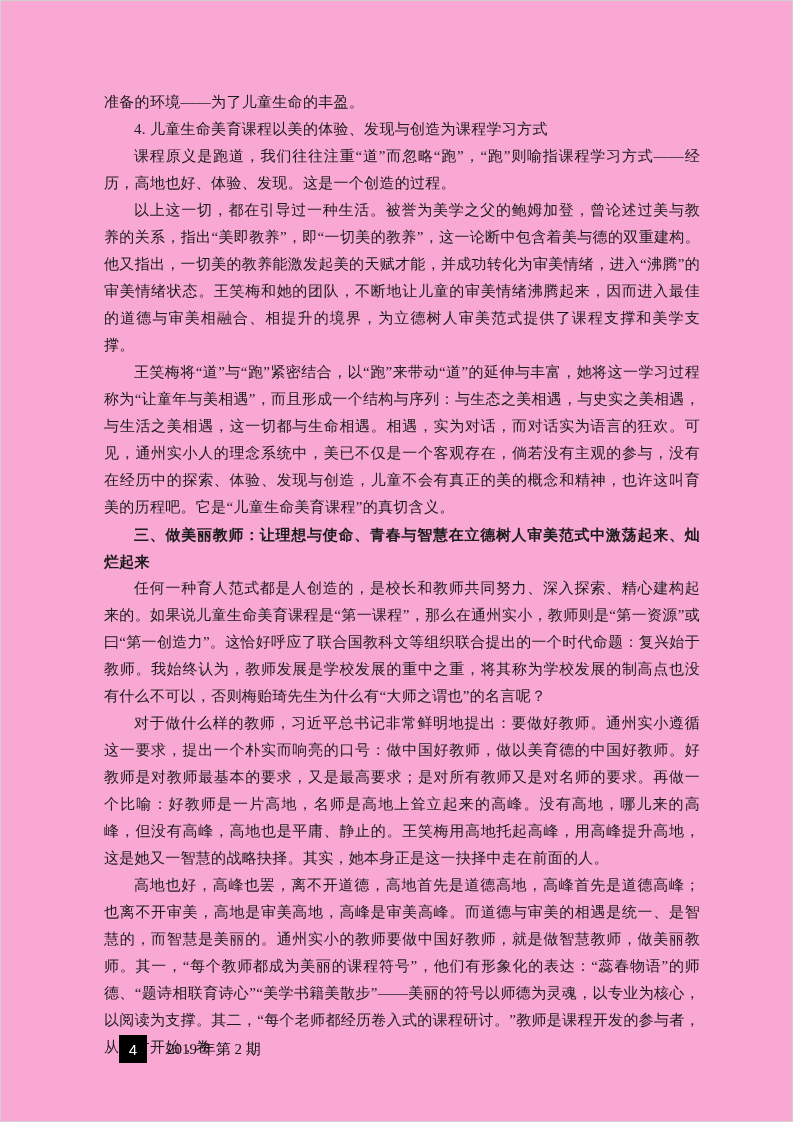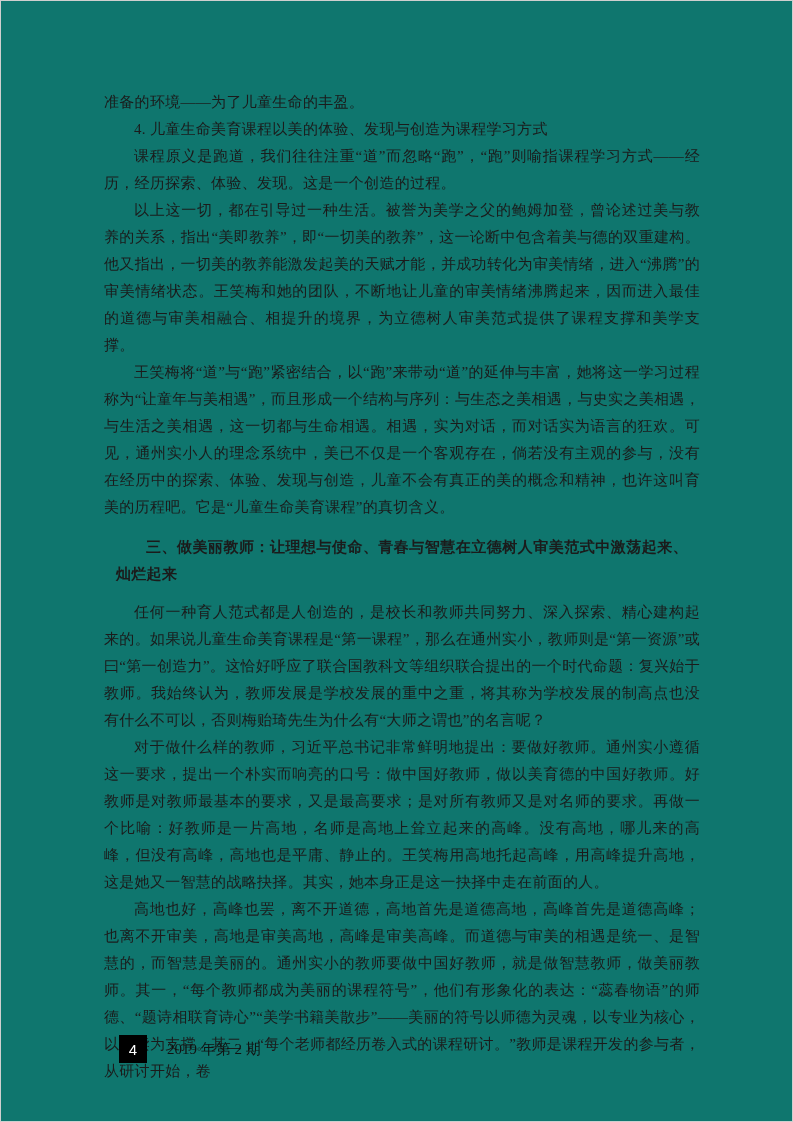--- a/index.html
+++ b/index.html
@@ -4,21 +4,21 @@
 <style>
   html, body {
     margin: 0;
     padding: 0;
     background: #ffffff;
   }
   .page {
     position: relative;
     width: 793px;
     height: 1122px;
-    background: #0f766e;
+    background: #f9a8d4;
     box-sizing: border-box;
     border: 1px solid #cfcfcf;
     overflow: hidden;
     font-family: "Liberation Serif", "DejaVu Serif", serif;
     color: #1b1b1b;
   }
   .content {
     position: absolute;
     left: 103px;
     top: 88px;
@@ -31,21 +31,21 @@
   }
   .content p {
     margin: 0;
     padding: 0;
     text-indent: 2em;
   }
   .content p.continuation {
     text-indent: 0;
   }
   .content .section-heading {
-    margin: 12px;
+    margin: 0;
     padding: 0;
     font-size: 15px;
     line-height: 27px;
     text-indent: 2em;
     font-weight: bold;
     font-family: "Liberation Sans", "DejaVu Sans", sans-serif;
     text-align: justify;
   }
   .footer {
     position: absolute;
@@ -73,21 +73,21 @@
     padding-left: 7px;
   }
 </style>
 </head>
 <body>
 
 <div class="page">
   <div class="content">
     <p class="continuation">准备的环境——为了儿童生命的丰盈。</p>
     <p>4. 儿童生命美育课程以美的体验、发现与创造为课程学习方式</p>
-    <p>课程原义是跑道，我们往往注重“道”而忽略“跑”，“跑”则喻指课程学习方式——经历，经历探索、体验、发现。这是一个创造的过程。</p>
+    <p>课程原义是跑道，我们往往注重“道”而忽略“跑”，“跑”则喻指课程学习方式——经历，高地也好、体验、发现。这是一个创造的过程。</p>
     <p>以上这一切，都在引导过一种生活。被誉为美学之父的鲍姆加登，曾论述过美与教养的关系，指出“美即教养”，即“一切美的教养”，这一论断中包含着美与德的双重建构。他又指出，一切美的教养能激发起美的天赋才能，并成功转化为审美情绪，进入“沸腾”的审美情绪状态。王笑梅和她的团队，不断地让儿童的审美情绪沸腾起来，因而进入最佳的道德与审美相融合、相提升的境界，为立德树人审美范式提供了课程支撑和美学支撑。</p>
     <p>王笑梅将“道”与“跑”紧密结合，以“跑”来带动“道”的延伸与丰富，她将这一学习过程称为“让童年与美相遇”，而且形成一个结构与序列：与生态之美相遇，与史实之美相遇，与生活之美相遇，这一切都与生命相遇。相遇，实为对话，而对话实为语言的狂欢。可见，通州实小人的理念系统中，美已不仅是一个客观存在，倘若没有主观的参与，没有在经历中的探索、体验、发现与创造，儿童不会有真正的美的概念和精神，也许这叫育美的历程吧。它是“儿童生命美育课程”的真切含义。</p>
     <h3 class="section-heading">三、做美丽教师：让理想与使命、青春与智慧在立德树人审美范式中激荡起来、灿烂起来</h3>
     <p>任何一种育人范式都是人创造的，是校长和教师共同努力、深入探索、精心建构起来的。如果说儿童生命美育课程是“第一课程”，那么在通州实小，教师则是“第一资源”或曰“第一创造力”。这恰好呼应了联合国教科文等组织联合提出的一个时代命题：复兴始于教师。我始终认为，教师发展是学校发展的重中之重，将其称为学校发展的制高点也没有什么不可以，否则梅贻琦先生为什么有“大师之谓也”的名言呢？</p>
     <p>对于做什么样的教师，习近平总书记非常鲜明地提出：要做好教师。通州实小遵循这一要求，提出一个朴实而响亮的口号：做中国好教师，做以美育德的中国好教师。好教师是对教师最基本的要求，又是最高要求；是对所有教师又是对名师的要求。再做一个比喻：好教师是一片高地，名师是高地上耸立起来的高峰。没有高地，哪儿来的高峰，但没有高峰，高地也是平庸、静止的。王笑梅用高地托起高峰，用高峰提升高地，这是她又一智慧的战略抉择。其实，她本身正是这一抉择中走在前面的人。</p>
     <p>高地也好，高峰也罢，离不开道德，高地首先是道德高地，高峰首先是道德高峰；也离不开审美，高地是审美高地，高峰是审美高峰。而道德与审美的相遇是统一、是智慧的，而智慧是美丽的。通州实小的教师要做中国好教师，就是做智慧教师，做美丽教师。其一，“每个教师都成为美丽的课程符号”，他们有形象化的表达：“蕊春物语”的师德、“题诗相联育诗心”“美学书籍美散步”——美丽的符号以师德为灵魂，以专业为核心，以阅读为支撑。其二，“每个老师都经历卷入式的课程研讨。”教师是课程开发的参与者，从研讨开始，卷</p>
   </div>
 
   <div class="footer">
     <div class="page-number-badge">4</div>

